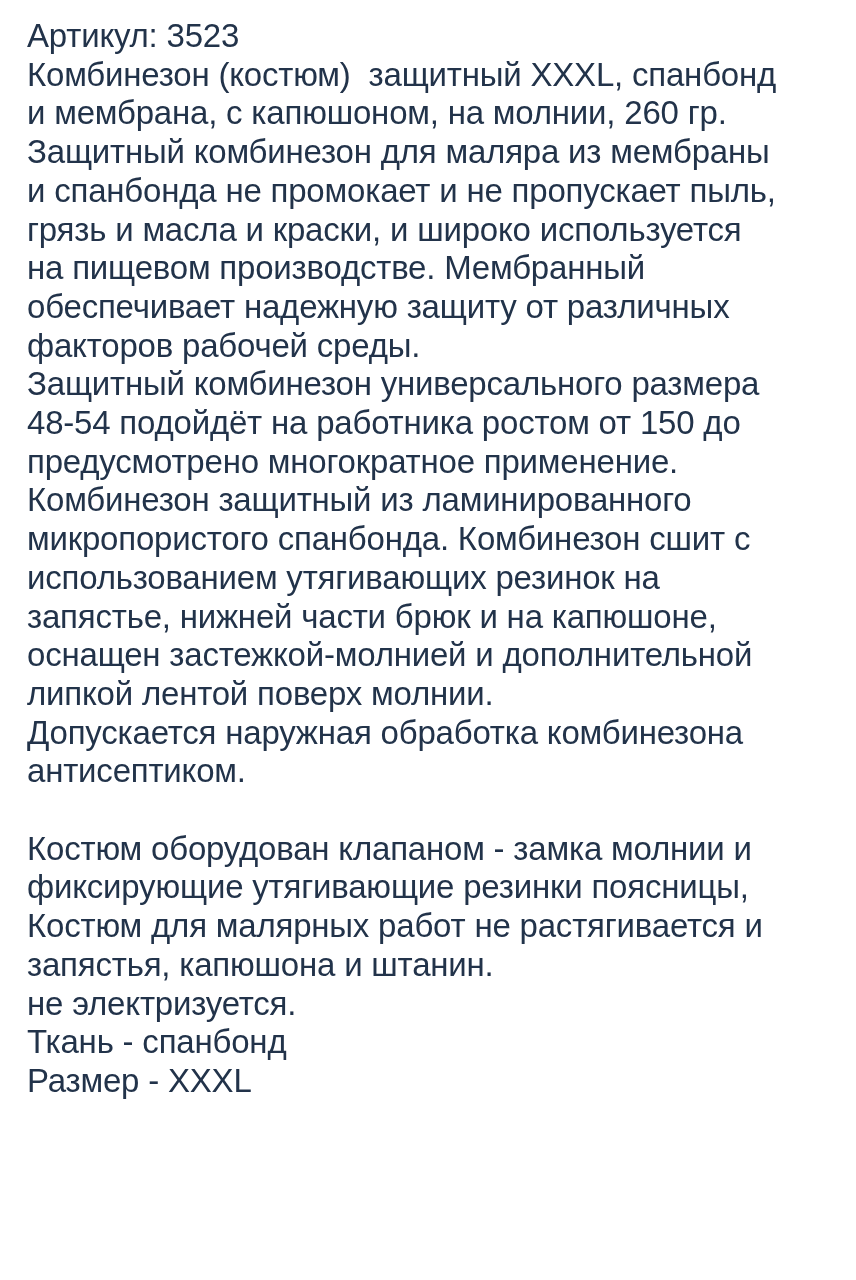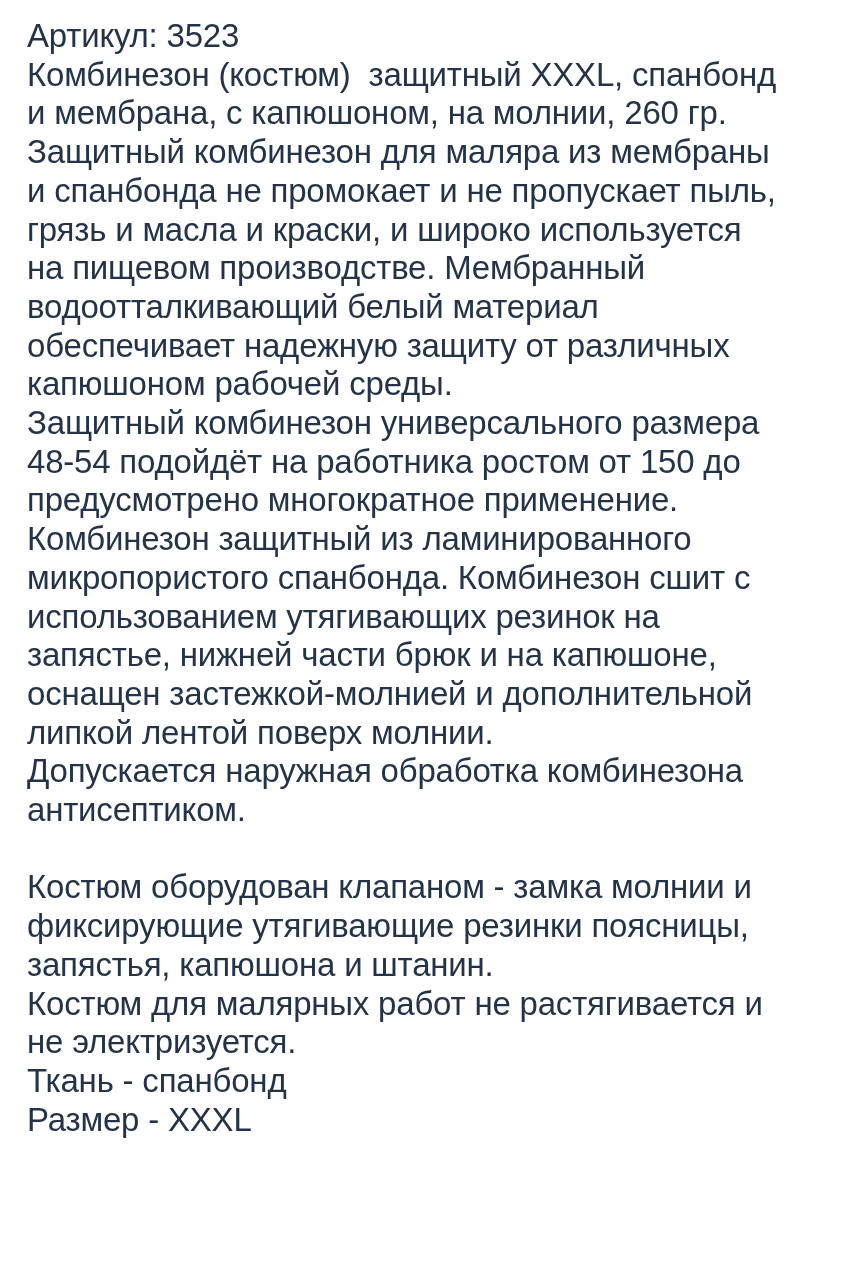--- a/index.html
+++ b/index.html
@@ -38,36 +38,35 @@
 
 <div class="page">
   <div class="text-block">
       <div class="line">Артикул: 3523</div>
       <div class="line">Комбинезон (костюм)  защитный XXXL, спанбонд</div>
       <div class="line">и мембрана, с капюшоном, на молнии, 260 гр.</div>
       <div class="line">Защитный комбинезон для маляра из мембраны</div>
       <div class="line">и спанбонда не промокает и не пропускает пыль,</div>
       <div class="line">грязь и масла и краски, и широко используется</div>
       <div class="line">на пищевом производстве. Мембранный</div>
-      <div class="line">водоотталкивающий белый материал</div>
       <div class="line">обеспечивает надежную защиту от различных</div>
-      <div class="line">капюшоном рабочей среды.</div>
+      <div class="line">факторов рабочей среды.</div>
       <div class="line">Защитный комбинезон универсального размера</div>
       <div class="line">48-54 подойдёт на работника ростом от 150 до</div>
       <div class="line">предусмотрено многократное применение.</div>
       <div class="line">Комбинезон защитный из ламинированного</div>
       <div class="line">микропористого спанбонда. Комбинезон сшит с</div>
       <div class="line">использованием утягивающих резинок на</div>
       <div class="line">запястье, нижней части брюк и на капюшоне,</div>
       <div class="line">оснащен застежкой-молнией и дополнительной</div>
       <div class="line">липкой лентой поверх молнии.</div>
       <div class="line">Допускается наружная обработка комбинезона</div>
       <div class="line">антисептиком.</div>
       <div class="line"></div>
       <div class="line">Костюм оборудован клапаном - замка молнии и</div>
       <div class="line">фиксирующие утягивающие резинки поясницы,</div>
+      <div class="line">Костюм для малярных работ не растягивается и</div>
       <div class="line">запястья, капюшона и штанин.</div>
-      <div class="line">Костюм для малярных работ не растягивается и</div>
       <div class="line">не электризуется.</div>
       <div class="line">Ткань - спанбонд</div>
       <div class="line">Размер - XXXL</div>
     </div>
 </div>
 
 </body></html>

